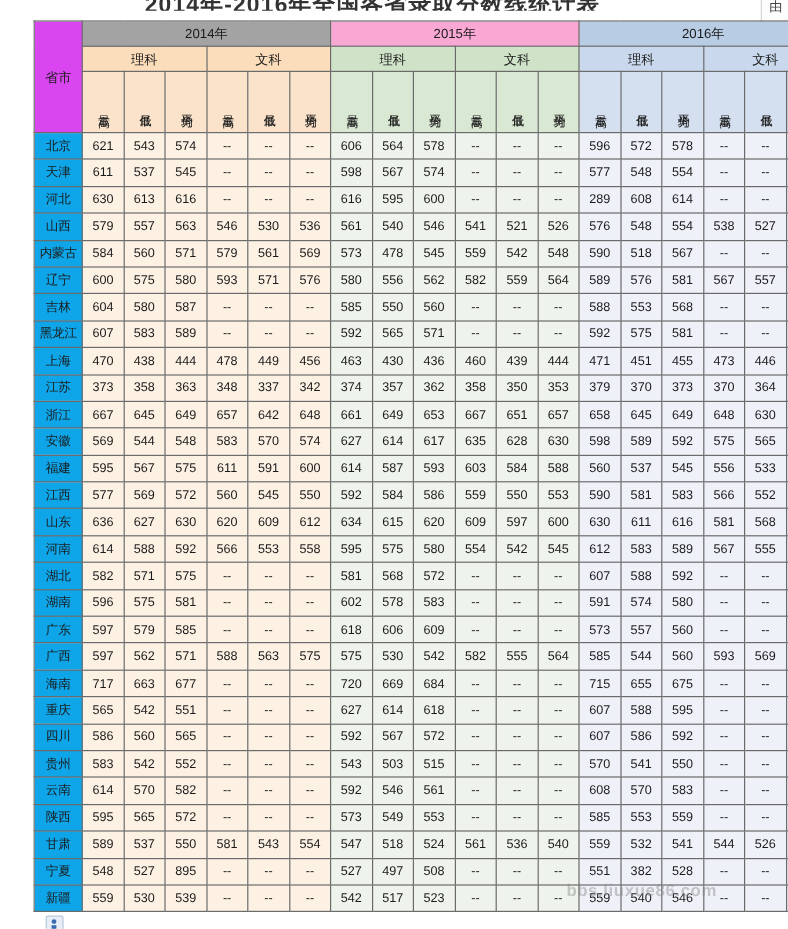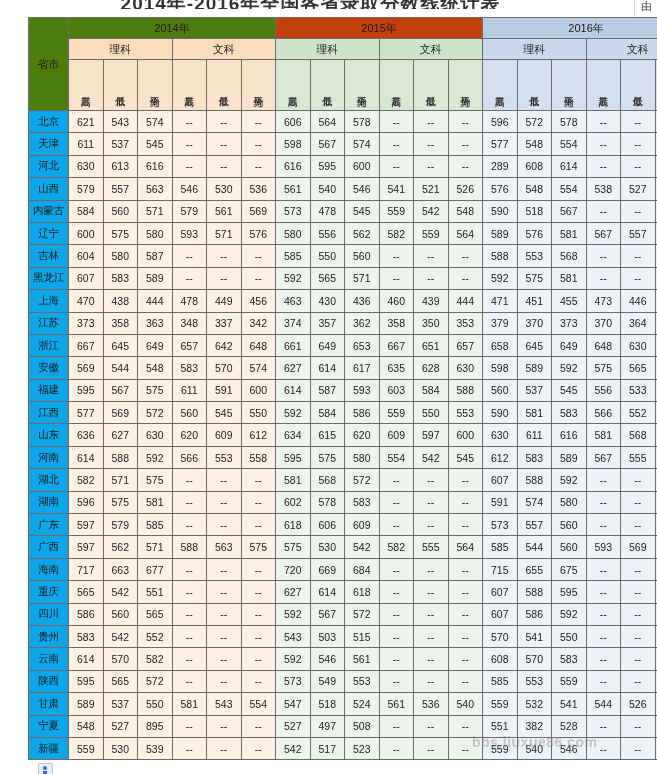--- a/index.html
+++ b/index.html
@@ -124,38 +124,38 @@
   
   col.c-prov { width: 40px; }
   col.c-num  { width: 34.5px; }
 
   
   tr.hr-year th { height: 20px; font-size: 11px; }
   tr.hr-subj th { height: 20px; font-size: 11px; }
   tr.hr-stat th { height: 50px; font-size: 10px; }
 
   th.prov-head {
-    background: #4d7c0f;
+    background: #d946ef;
     font-size: 11px;
   }
   
   .vtext {
     display: inline-block;
     writing-mode: vertical-rl;
     text-orientation: upright;
     letter-spacing: 0px;
     line-height: 11px;
     font-size: 10px;
   }
 
   
-  .y2014 { background: #4d7c0f; }
+  .y2014 { background: #a3a3a3; }
   .y2014s { background: #fbdcbb; }
   .y2014c { background: #fbe3cb; }
-  .y2015 { background: #c2410c; }
+  .y2015 { background: #f9a8d4; }
   .y2015s { background: #cfe3c8; }
   .y2015c { background: #d9e8d3; }
   .y2016 { background: #b8cce4; }
   .y2016s { background: #c9d8ec; }
   .y2016c { background: #d4e0f0; }
 
   
   tbody td { height: 21.4px; }
   td.prov {
     background: #0ea5e9;

